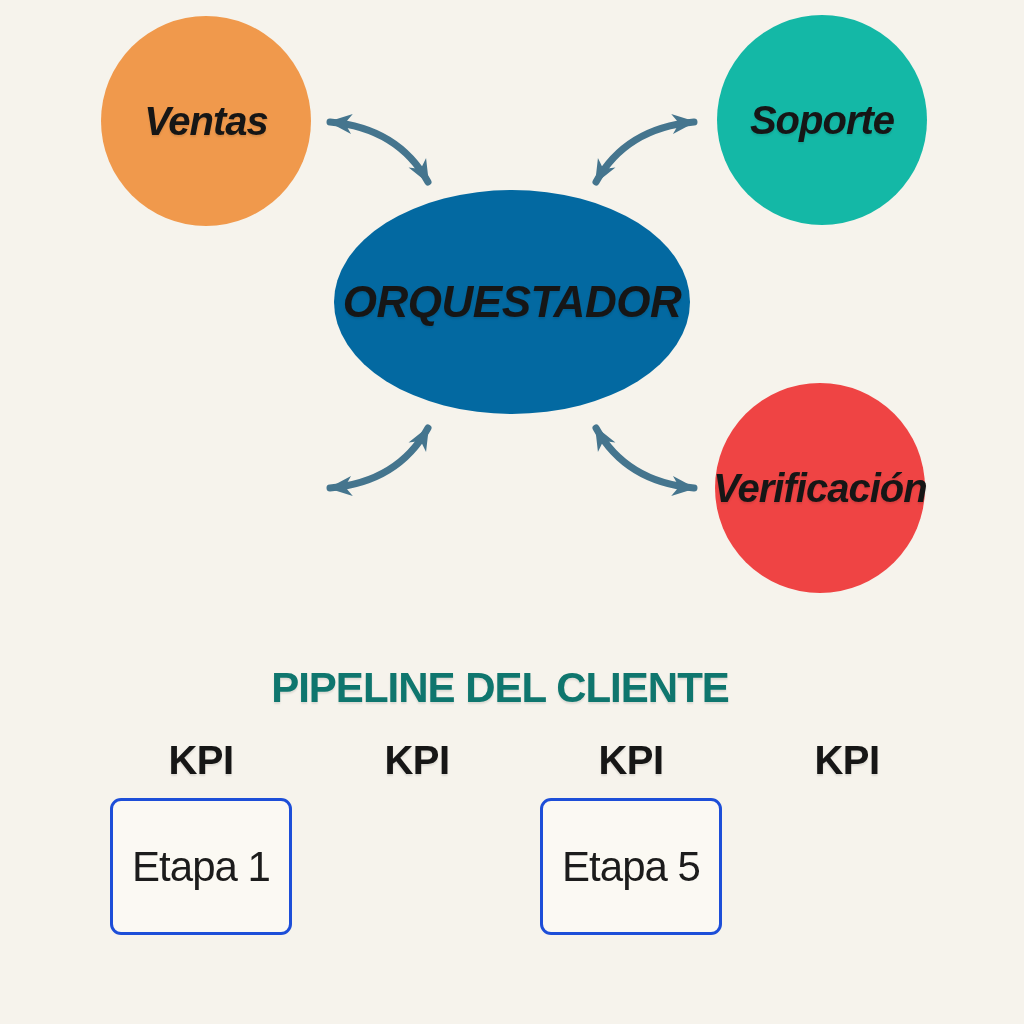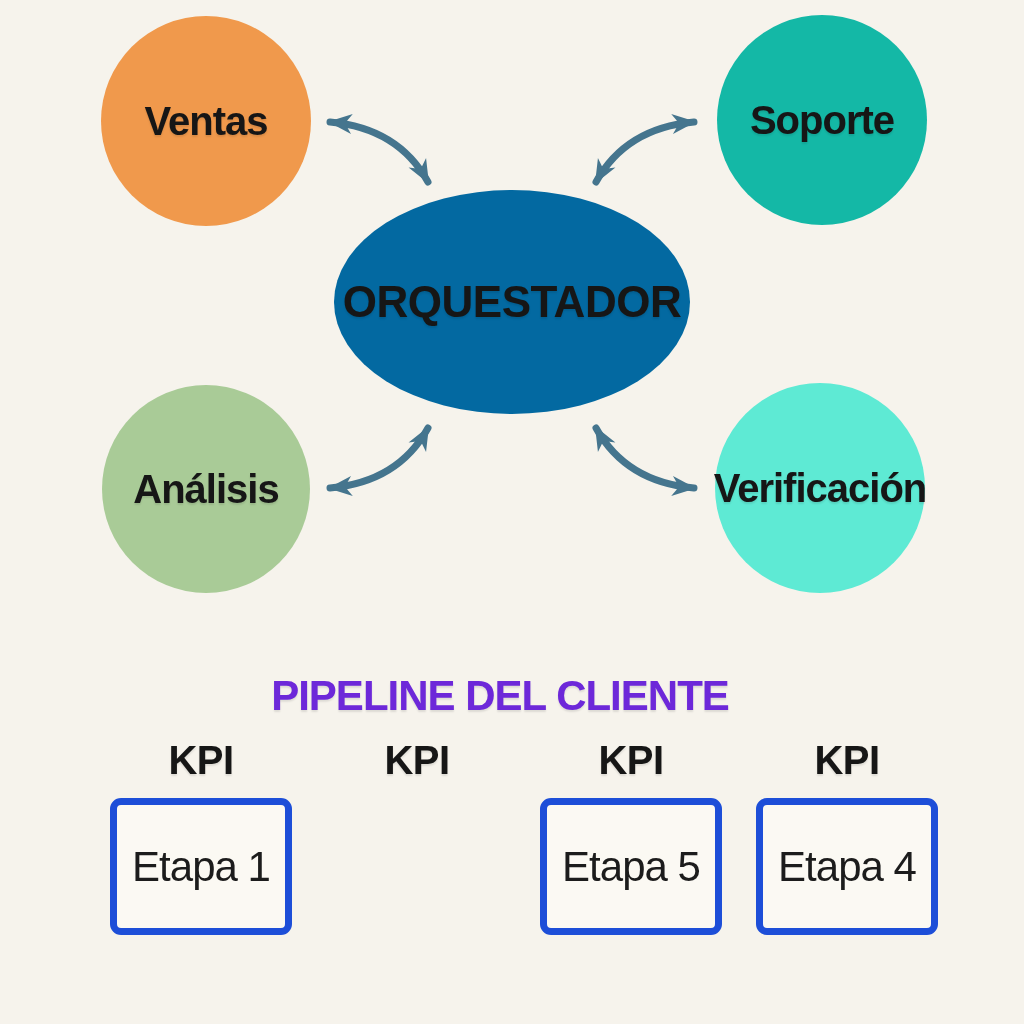--- a/index.html
+++ b/index.html
@@ -21,20 +21,21 @@
     fill:none;
     stroke:#45758E;
     stroke-width:7;
     stroke-linecap:round;
   }
   .node{
     position:absolute;
     display:flex;align-items:center;justify-content:center;
     border-radius:50%;
     text-align:left;
+    font-style:italic;
   }
   .node .node-label{
     font-size:40px;
     font-weight:700;
     color:#161616;
     letter-spacing:-1px;
     white-space:nowrap;
     text-shadow:0 2px 2px rgba(0,0,0,0.10);
   }
   .node-ventas{left:101px;top:16px;width:210px;height:210px;background:#F0994C;}
@@ -46,26 +47,26 @@
     background:#C9DDD5;
     border-radius:50%;
   }
   .node-orchestrator .node-label{
     font-size:44px;
     letter-spacing:-0.5px;
   }
   .pipeline-title{
     position:absolute;
     left:0;right:24px;top:656px;
-    margin:16px;
+    margin:8px;
     text-align:center;
     font-size:42px;
     font-weight:700;
     letter-spacing:-1px;
-    color:#6d28d9;
+    color:#0f766e;
     text-shadow:0 2px 2px rgba(0,0,0,0.10);
   }
   .stage{
     position:absolute;
     top:740px;
     width:204px;
     display:flex;flex-direction:column;align-items:center;
   }
   .stage-1{left:99px;}
   .stage-2{left:315px;}
@@ -77,21 +78,21 @@
     color:#161616;
     letter-spacing:-0.5px;
     line-height:1;
     margin-bottom:18px;
     text-shadow:0 2px 2px rgba(0,0,0,0.10);
   }
   .stage-box{
     box-sizing:border-box;
     width:182px;height:137px;
     background:#FBF9F3;
-    border:7px solid #1d4ed8;
+    border:3px solid #1d4ed8;
     border-radius:11px;
     display:flex;align-items:center;justify-content:center;
   }
   .stage-box .stage-label{
     font-size:42px;
     font-weight:500;
     color:#1C1C1C;
     letter-spacing:-1px;
     white-space:nowrap;
   }
@@ -114,25 +115,22 @@
   </svg>
 
   <div class="node node-ventas" style="background: rgb(240, 153, 76);">
     <span class="node-label">Ventas</span>
   </div>
 
   <div class="node node-soporte" style="background: #14b8a6;">
     <span class="node-label">Soporte</span>
   </div>
 
-  <div class="node node-analisis" style="background: rgb(169, 203, 151);">
-    <span class="node-label">Análisis</span>
-  </div>
 
-  <div class="node node-verificacion" style="background: #5eead4;">
+  <div class="node node-verificacion" style="background: #ef4444;">
     <span class="node-label">Verificación</span>
   </div>
 
   <div class="node node-orchestrator" style="background: #0369a1;">
     <span class="node-label">ORQUESTADOR</span>
   </div>
 
   <h2 class="pipeline-title">PIPELINE DEL CLIENTE</h2>
 
   <div class="stage stage-1">
@@ -148,18 +146,15 @@
 
   <div class="stage stage-3">
     <div class="kpi-label">KPI</div>
     <div class="stage-box">
       <span class="stage-label">Etapa 5</span>
     </div>
   </div>
 
   <div class="stage stage-4">
     <div class="kpi-label">KPI</div>
-    <div class="stage-box">
-      <span class="stage-label">Etapa 4</span>
-    </div>
   </div>
 
 </div>
 
 </body></html>

